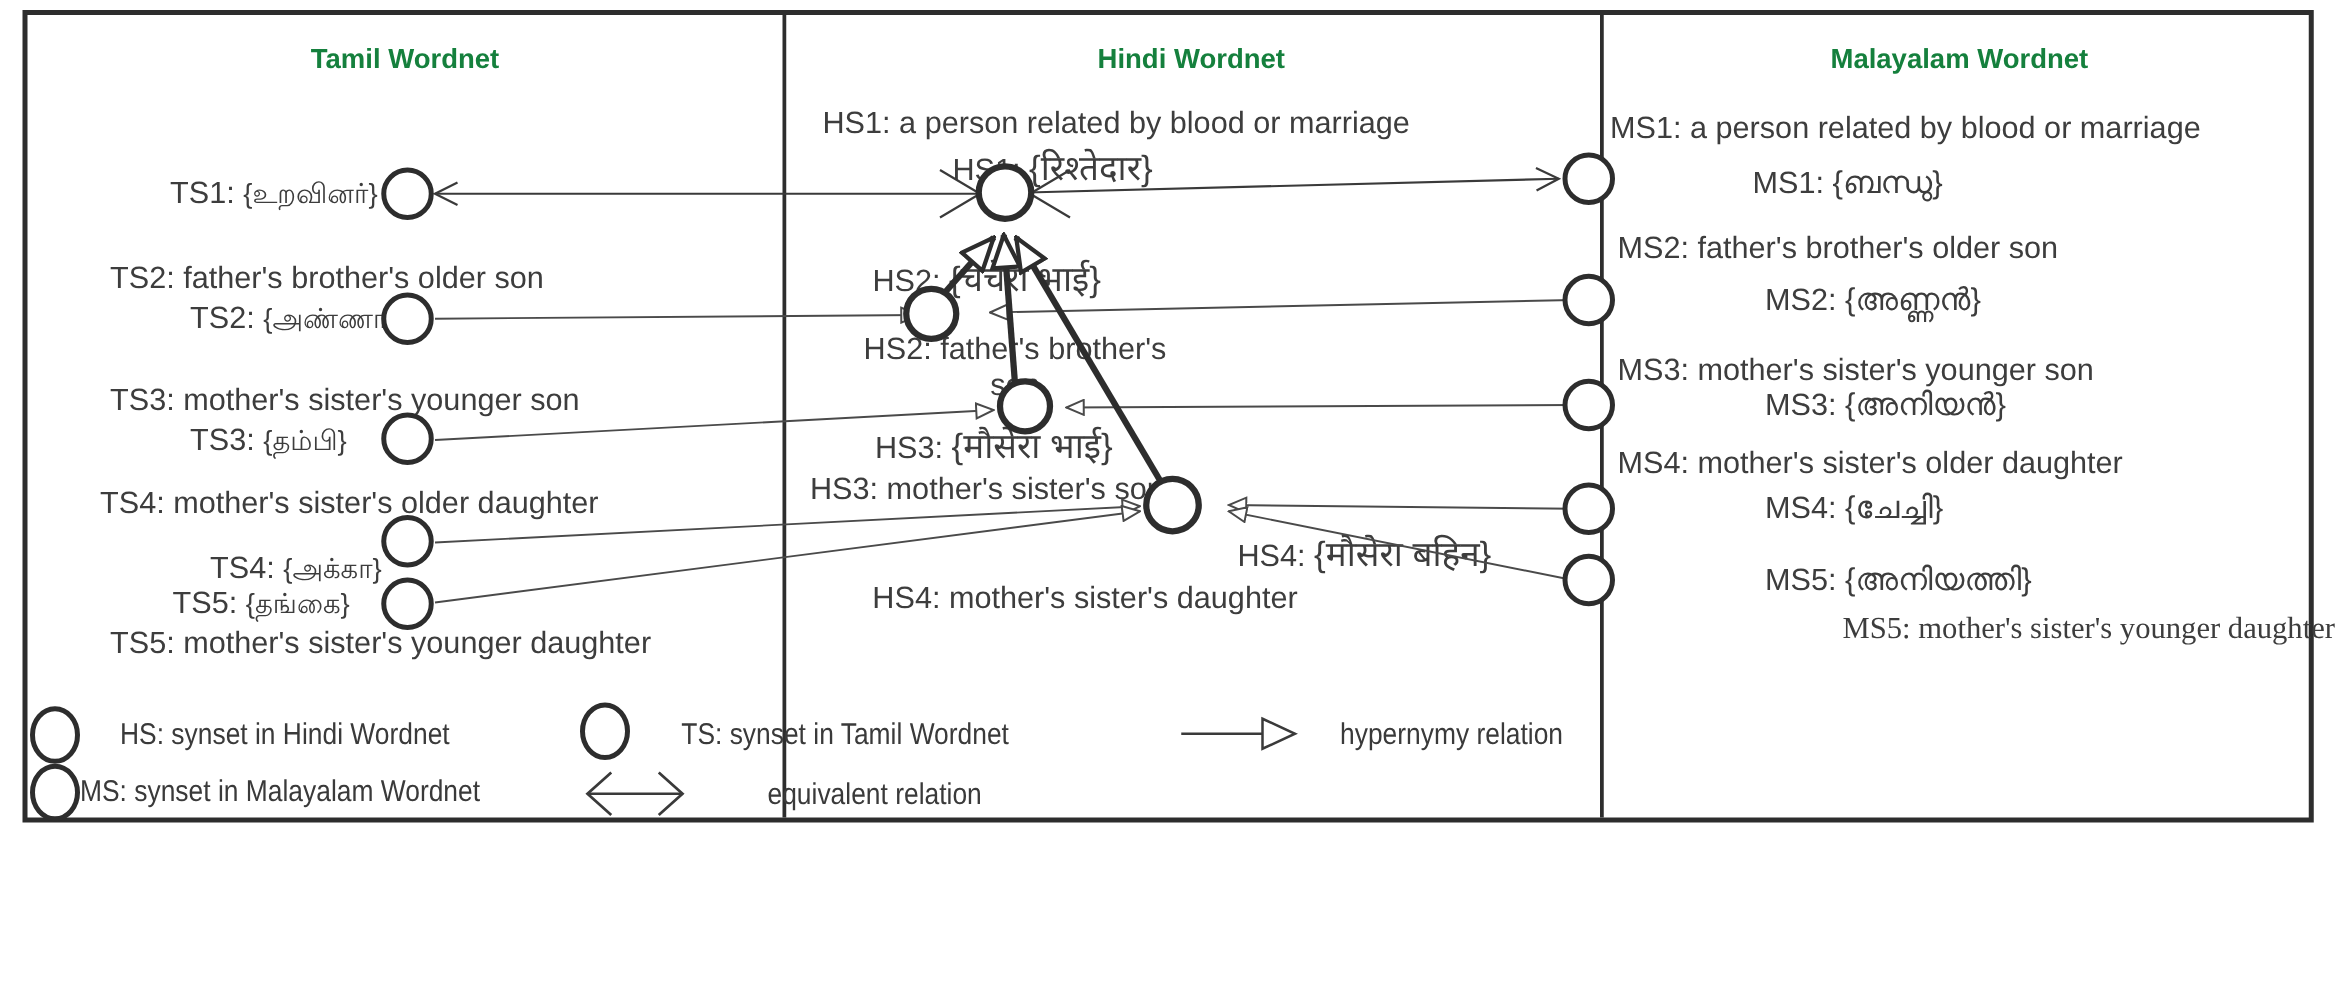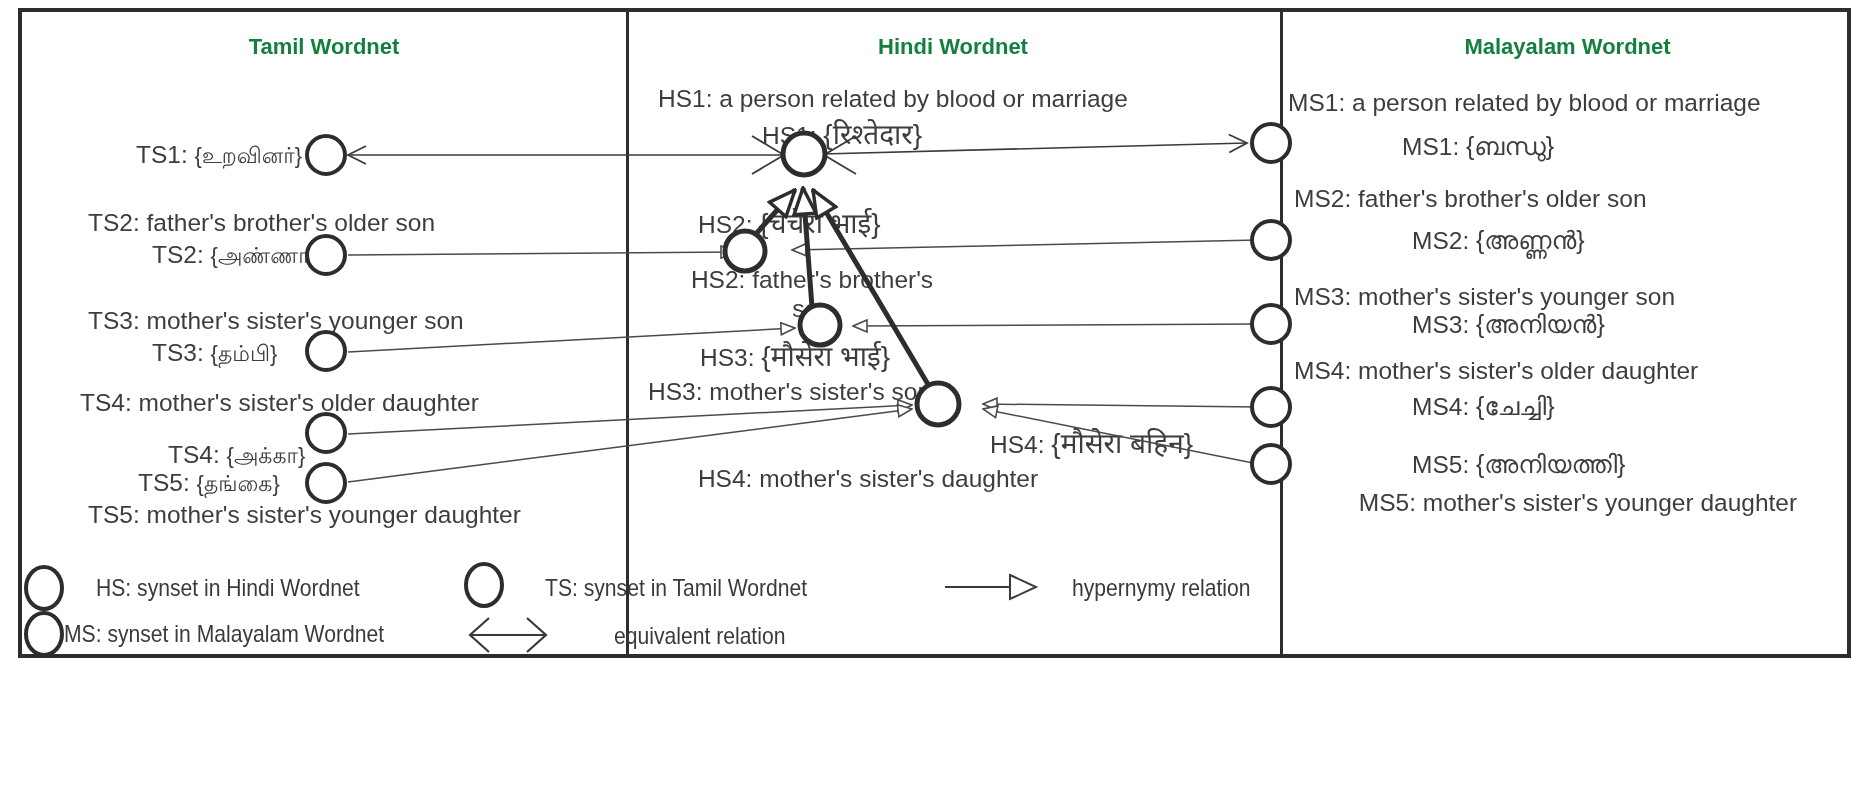--- a/index.html
+++ b/index.html
@@ -143,21 +143,21 @@
   <div class="gloss" style="left:1294px;top:356px;width:580px;text-align:left;">MS4: mother's sister's older daughter</div>
   <div class="lemma" style="left:1412px;top:392px;">
     <span>MS4:</span>
     <span class="ml">{ചേച്ചി}</span>
   </div>
 
   <div class="lemma" style="left:1412px;top:450px;">
     <span>MS5:</span>
     <span class="ml">{അനിയത്തി}</span>
   </div>
-  <div class="gloss" style="left:1288px;top:488px;width:580px;text-align:center;">MS5: mother's sister's younger daughter</div>
+  <div class="gloss" style="left:1288px;top:488px;width:580px;text-align:right;font-family:Liberation Serif, serif;">MS5: mother's sister's younger daughter</div>
 
   <div class="lg-text" id="lg-hs-label">HS: synset in Hindi Wordnet</div>
   <div class="lg-text" id="lg-ms-label">MS: synset in Malayalam Wordnet</div>
   <div class="lg-text" id="lg-ts-label">TS: synset in Tamil Wordnet</div>
   <div class="lg-text" id="lg-eq-label">equivalent relation</div>
   <div class="lg-text" id="lg-hyp-label">hypernymy relation</div>
 
   <svg id="wires" viewBox="0 0 1871 788">
     <defs>
 

